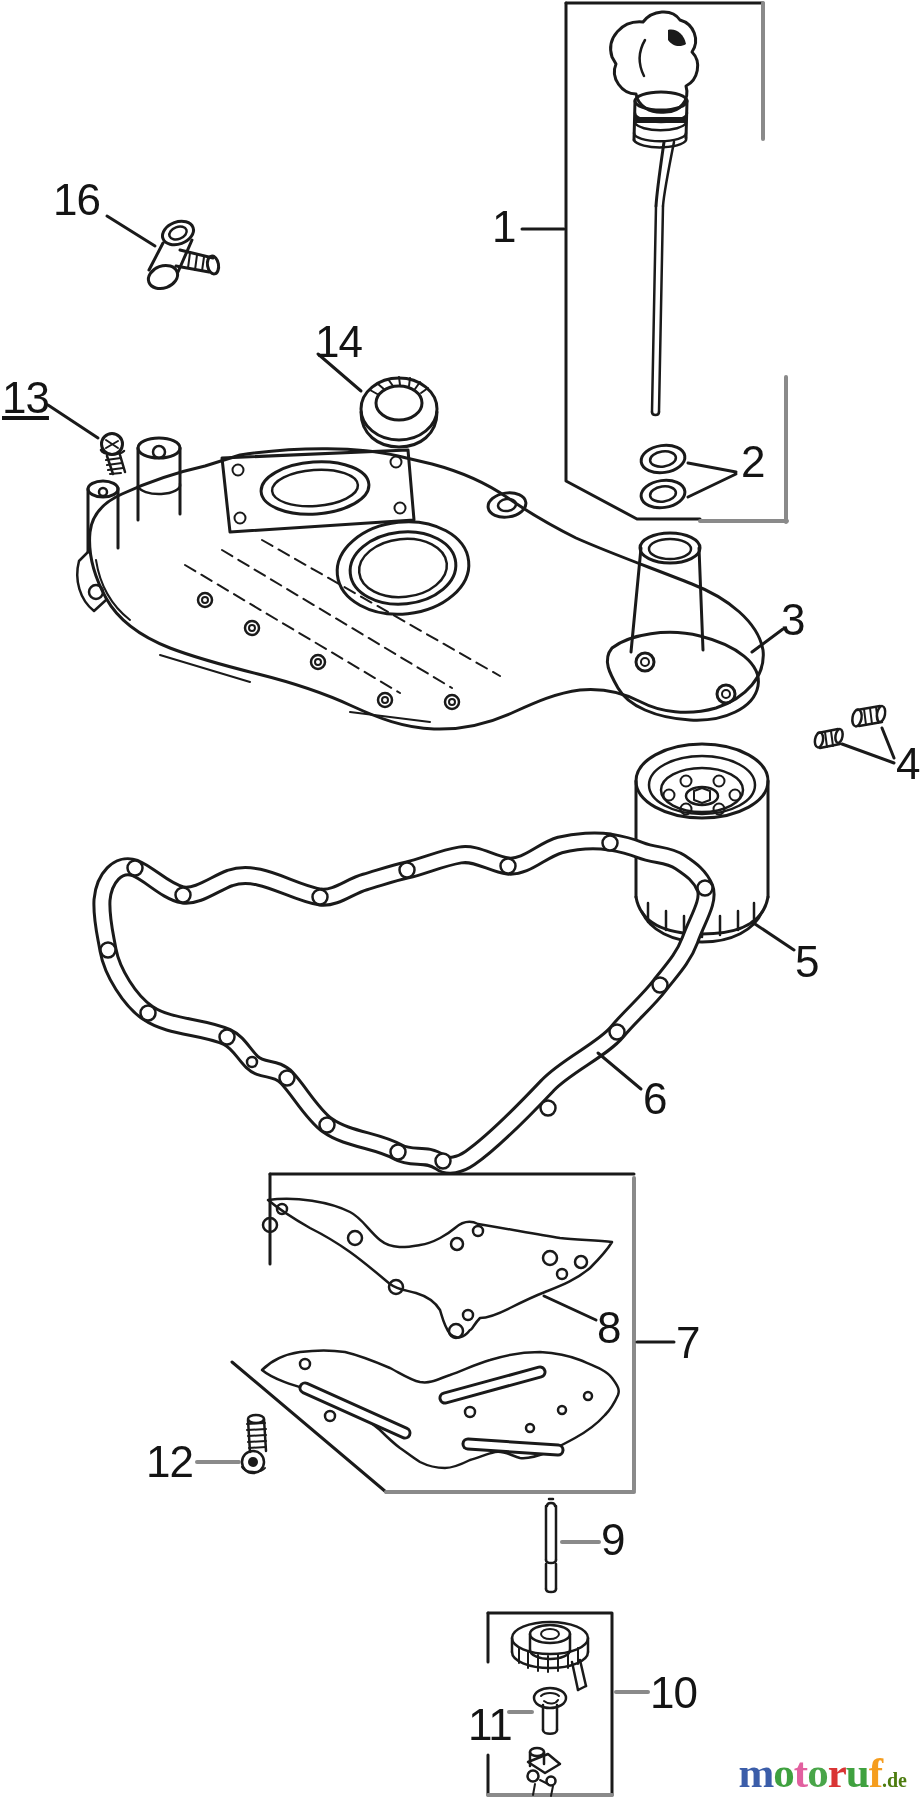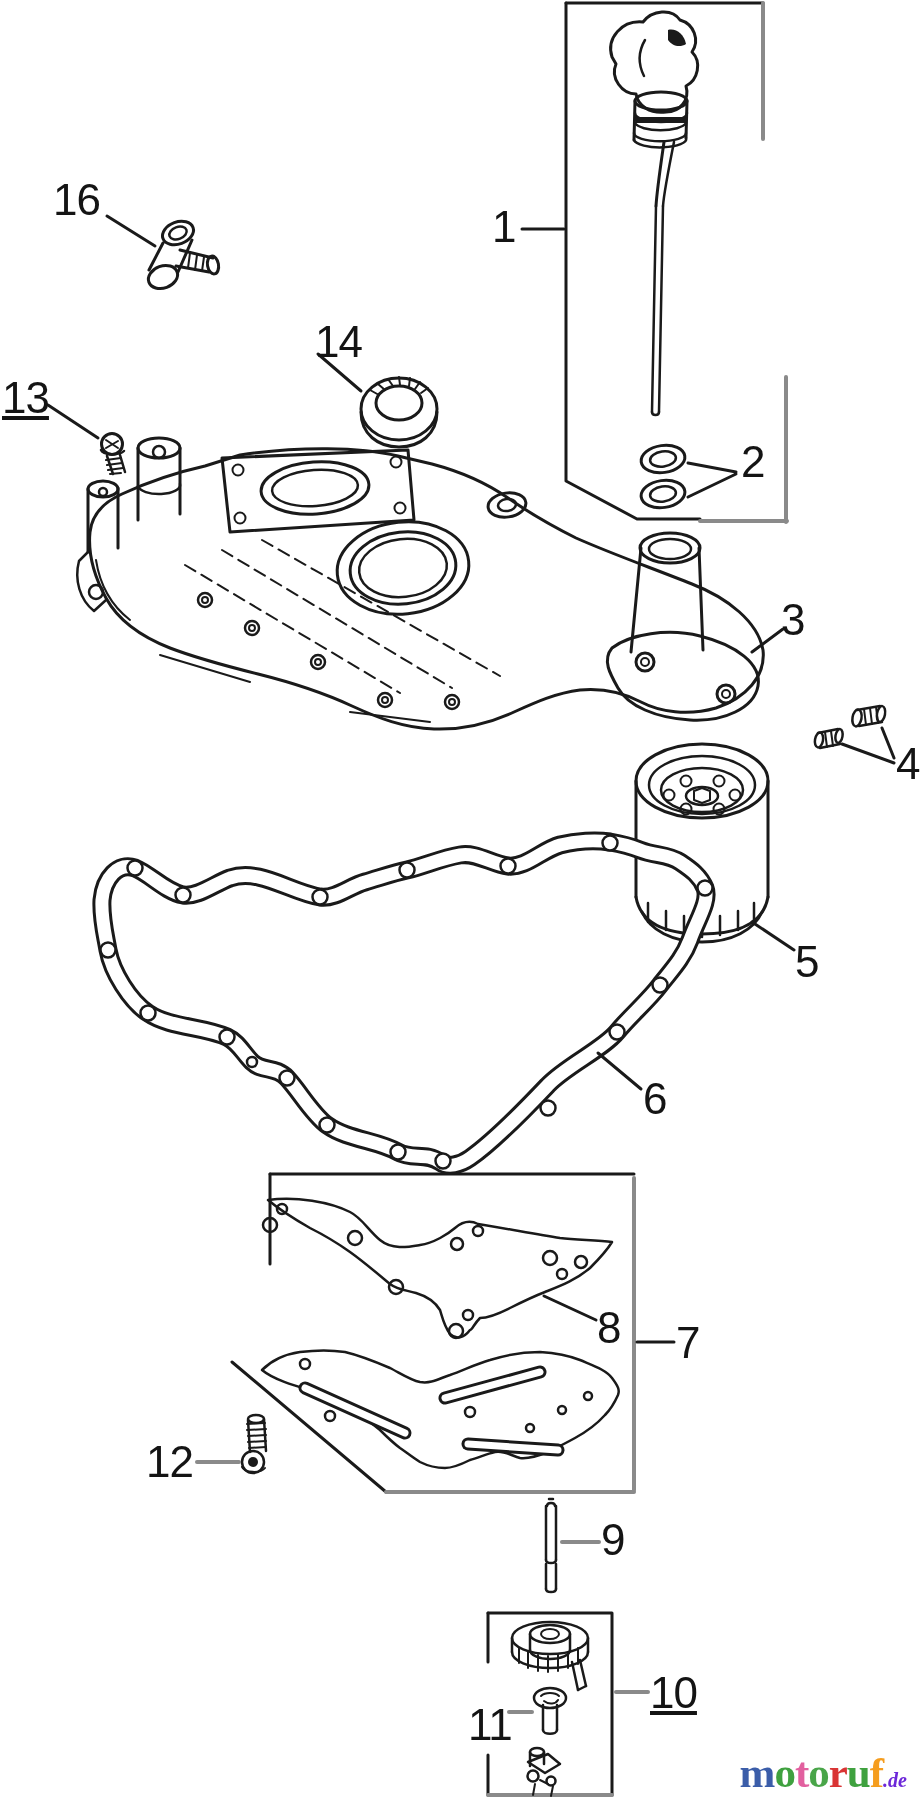--- a/index.html
+++ b/index.html
@@ -387,24 +387,24 @@
 
   <div class="callout" style="left:492px;top:205px;">1</div>
   <div class="callout" style="left:741px;top:440px;">2</div>
   <div class="callout" style="left:781px;top:598px;">3</div>
   <div class="callout" style="left:896px;top:742px;">4</div>
   <div class="callout" style="left:795px;top:940px;">5</div>
   <div class="callout" style="left:643px;top:1077px;">6</div>
   <div class="callout" style="left:676px;top:1321px;">7</div>
   <div class="callout" style="left:597px;top:1306px;">8</div>
   <div class="callout" style="left:601px;top:1518px;">9</div>
-  <div class="callout" style="left:650px;top:1671px;text-decoration:underline;">10</div>
+  <div class="callout" style="left:650px;top:1671px;">10</div>
   <div class="callout" style="left:468px;top:1690px;margin-top:13px;">11</div>
   <div class="callout" style="left:146px;top:1440px;text-align:center;">12</div>
   <div class="callout" style="left:2px;top:376px;text-decoration:underline;">13</div>
   <div class="callout" style="left:271px;top:320px;margin-left:44px;">14</div>
   <div class="callout" style="left:53px;top:178px;">16</div>
 
   <div class="logo">
-    <span style="color: rgb(59, 93, 169);">m</span><span style="color: rgb(63, 161, 63);">o</span><span style="color: rgb(226, 96, 159);">t</span><span style="color: rgb(73, 165, 73);">o</span><span style="color: rgb(217, 52, 52);">r</span><span style="color: rgb(63, 161, 63);">u</span><span style="color: rgb(245, 157, 30);">f</span><span class="tld" style="color: #6d28d9; font-style: italic;">.de</span>
+    <span style="color: rgb(59, 93, 169);">m</span><span style="color: rgb(63, 161, 63);">o</span><span style="color: rgb(226, 96, 159);">t</span><span style="color: rgb(73, 165, 73);">o</span><span style="color: rgb(217, 52, 52);">r</span><span style="color: rgb(63, 161, 63);">u</span><span style="color: rgb(245, 157, 30);">f</span><span class="tld" style="color: #4d7c0f;">.de</span>
   </div>
 
 </div>
 
 </body></html>

